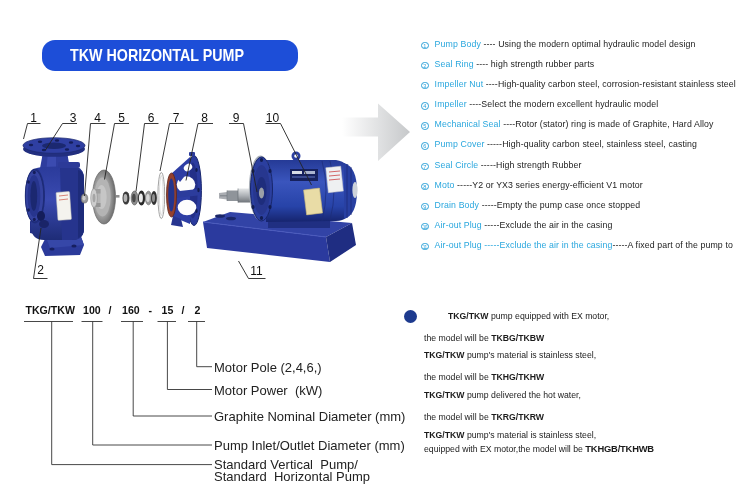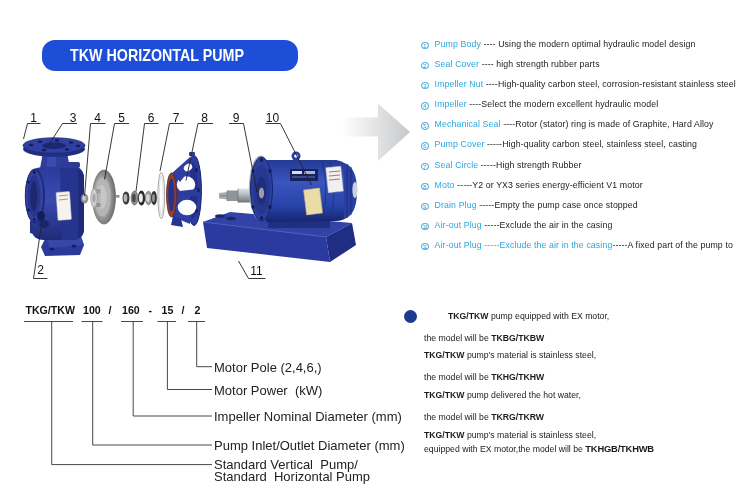--- a/index.html
+++ b/index.html
@@ -21,43 +21,43 @@
 .br{position:absolute;font-size:8.7px;color:#1b1b1b;line-height:9px;}
 </style>
 </head>
 <body>
 <div id="page">
   <div class="banner">
       <span>TKW HORIZONTAL PUMP</span>
     </div>
 
   <div class="li" style="left:421px;top:38.6px;"><span class="ci">1</span><span class="bl">Pump Body</span> ---- Using the modern optimal hydraulic model design</div>
-  <div class="li" style="left:421px;top:58.8px;"><span class="ci">2</span><span class="bl">Seal Cover</span> ---- high strength rubber parts</div>
+  <div class="li" style="left:421px;top:58.8px;"><span class="ci">2</span><span class="bl">Seal Ring</span> ---- high strength rubber parts</div>
   <div class="li" style="left:421px;top:78.9px;"><span class="ci">3</span><span class="bl">Impeller Nut</span> ----High-quality carbon steel, corrosion-resistant stainless steel</div>
   <div class="li" style="left:421px;top:99.1px;"><span class="ci">4</span><span class="bl">Impeller</span> ----Select the modern excellent hydraulic model</div>
   <div class="li" style="left:421px;top:119.2px;"><span class="ci">5</span><span class="bl">Mechanical Seal</span> ----Rotor (stator) ring is made of Graphite, Hard Alloy</div>
   <div class="li" style="left:421px;top:139.4px;"><span class="ci">6</span><span class="bl">Pump Cover</span> -----High-quality carbon steel, stainless steel, casting</div>
   <div class="li" style="left:421px;top:159.5px;"><span class="ci">7</span><span class="bl">Seal Circle</span> -----High strength Rubber</div>
   <div class="li" style="left:421px;top:179.7px;"><span class="ci">8</span><span class="bl">Moto</span> -----Y2 or YX3 series energy-efficient V1 motor</div>
-  <div class="li" style="left:421px;top:199.8px;"><span class="ci">9</span><span class="bl">Drain Plug</span> -----Empty the pump case once stopped</div>
+  <div class="li" style="left:421px;top:199.8px;"><span class="ci">9</span><span class="bl">Drain Body</span> -----Empty the pump case once stopped</div>
   <div class="li" style="left:421px;top:219.5px;"><span class="ci" style="letter-spacing:-0.5px;font-size:4.8px;">10</span><span class="bl">Air-out Plug</span> -----Exclude the air in the casing</div>
   <div class="li" style="left:421px;top:239.6px;"><span class="ci" style="letter-spacing:-0.5px;font-size:4.8px;">11</span><span class="bl">Air-out Plug -----Exclude the air in the casing</span>-----A fixed part of the pump to</div>
 
   <div class="mt" style="left:25.5px;top:304.5px;">TKG/TKW</div>
   <div class="mt" style="left:83px;top:304.5px;">100</div>
   <div class="mt" style="left:108.5px;top:304.5px;">/</div>
   <div class="mt" style="left:122px;top:304.5px;">160</div>
   <div class="mt" style="left:148.5px;top:304.5px;">-</div>
   <div class="mt" style="left:161.5px;top:304.5px;">15</div>
   <div class="mt" style="left:181.5px;top:304.5px;">/</div>
   <div class="mt" style="left:194.5px;top:304.5px;">2</div>
 
   <div class="lb" style="left:214px;top:362.8px;">Motor Pole (2,4,6,)</div>
   <div class="lb" style="left:214px;top:385.7px;">Motor Power&nbsp;&nbsp;(kW)</div>
-  <div class="lb" style="left:214px;top:411.7px;">Impeller Nominal Diameter (mm)</div>
+  <div class="lb" style="left:214px;top:411.7px;">Graphite Nominal Diameter (mm)</div>
   <div class="lb" style="left:214px;top:440.8px;">Pump Inlet/Outlet Diameter (mm)</div>
   <div class="lb" style="left:214px;top:460.4px;">Standard Vertical&nbsp; Pump/</div>
   <div class="lb" style="left:214px;top:471.5px;">Standard&nbsp; Horizontal Pump</div>
 
   <div style="position:absolute;left:403.5px;top:310px;width:13px;height:13px;border-radius:50%;background:#1d3a8e;"></div>
   <div class="br" style="left:424px;top:312.1px;margin-left:24px;"><b>TKG/TKW</b> pump equipped with EX motor,</div>
   <div class="br" style="left:424px;top:333.5px;">the model will be <b>TKBG/TKBW</b></div>
   <div class="br" style="left:424px;top:350.8px;"><b>TKG/TKW</b> pump's material is stainless steel,</div>
   <div class="br" style="left:424px;top:372.5px;">the model will be <b>TKHG/TKHW</b></div>
   <div class="br" style="left:424px;top:391px;"><b>TKG/TKW</b> pump delivered the hot water,</div>

